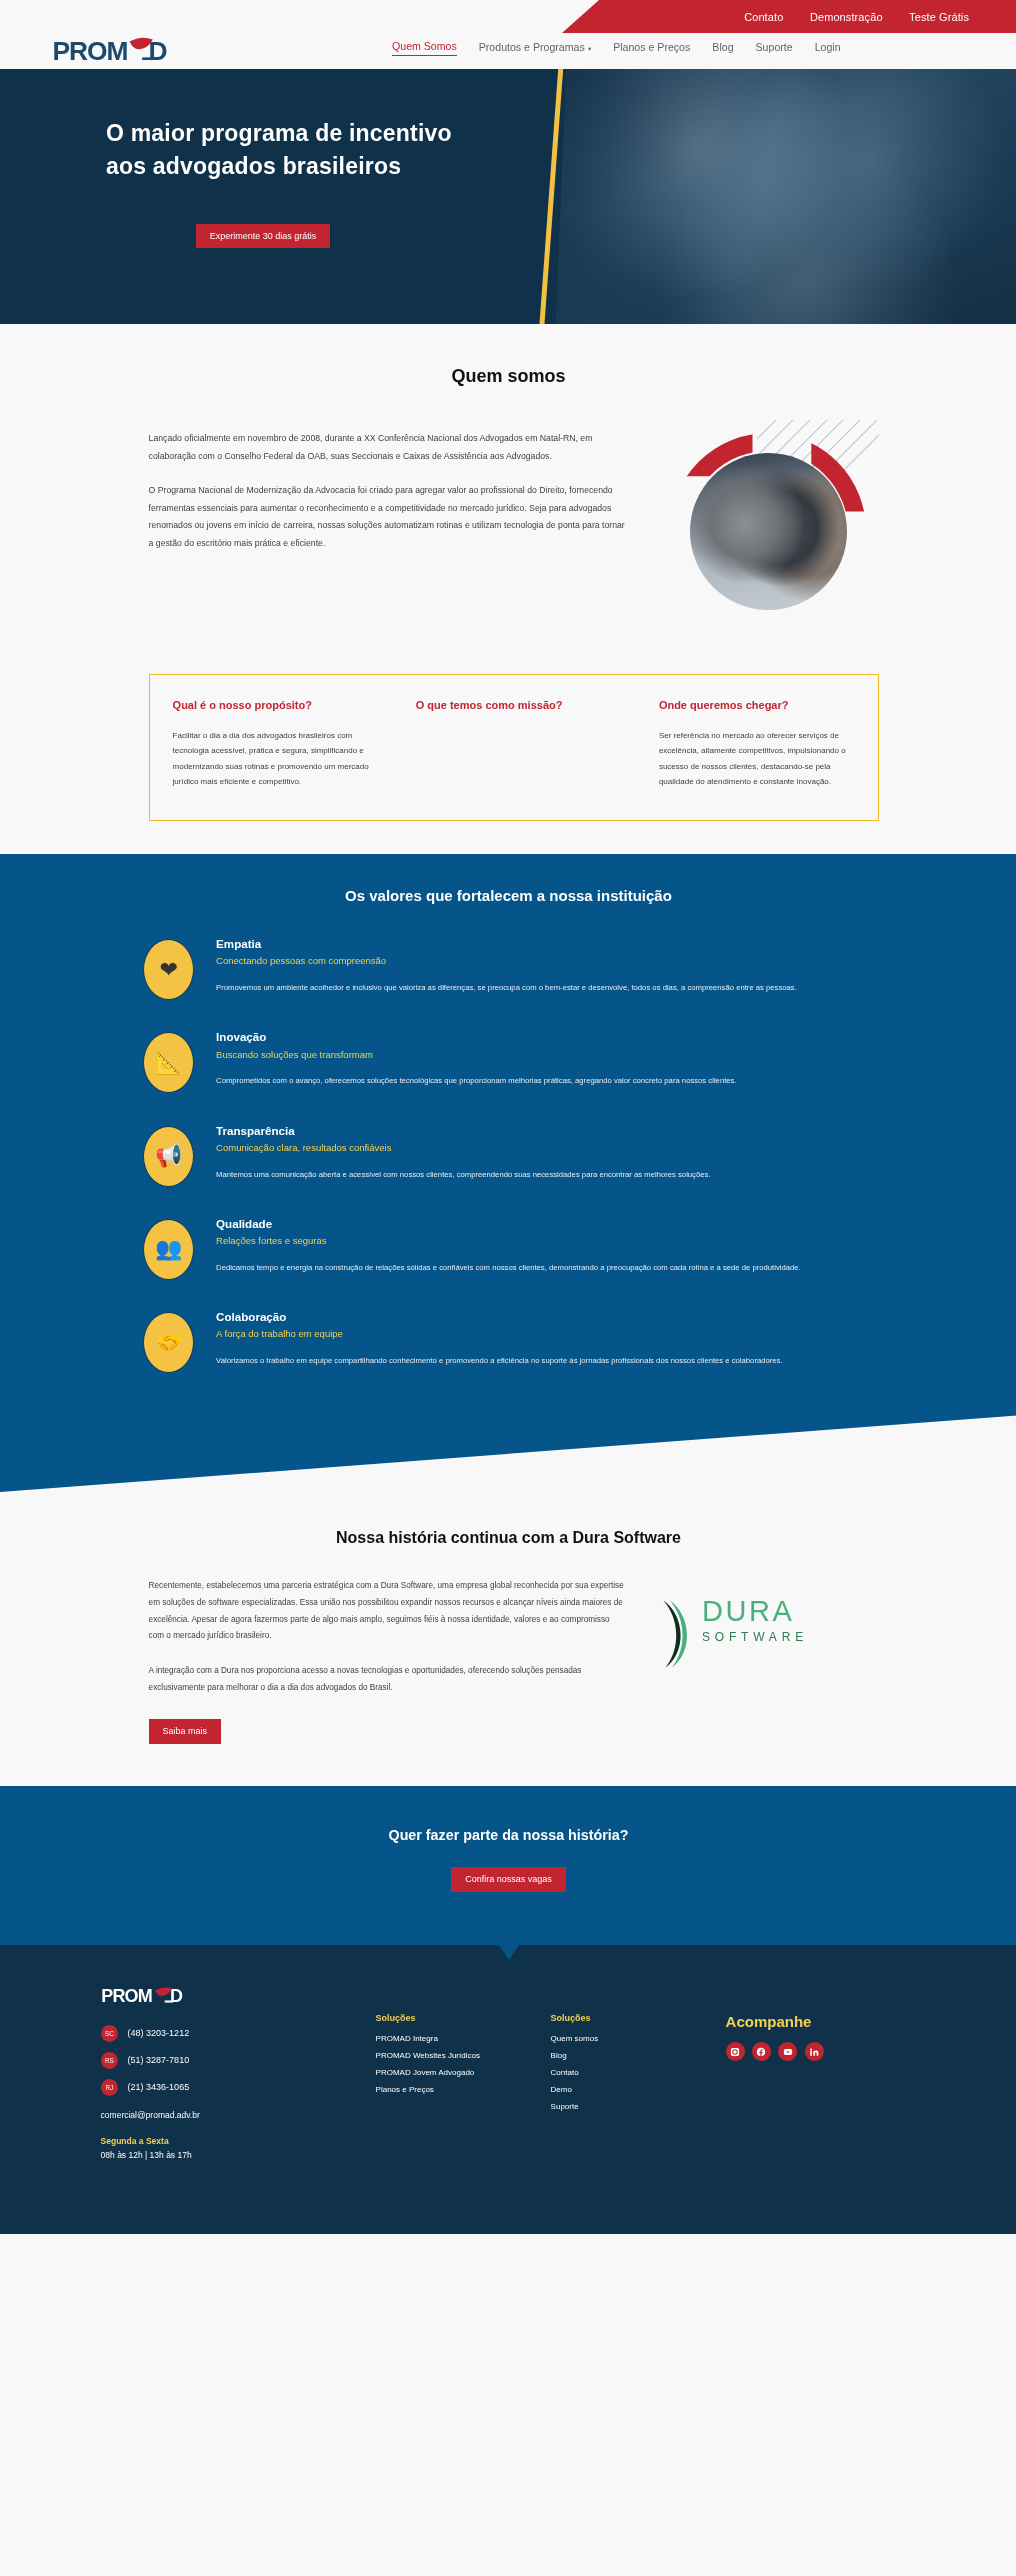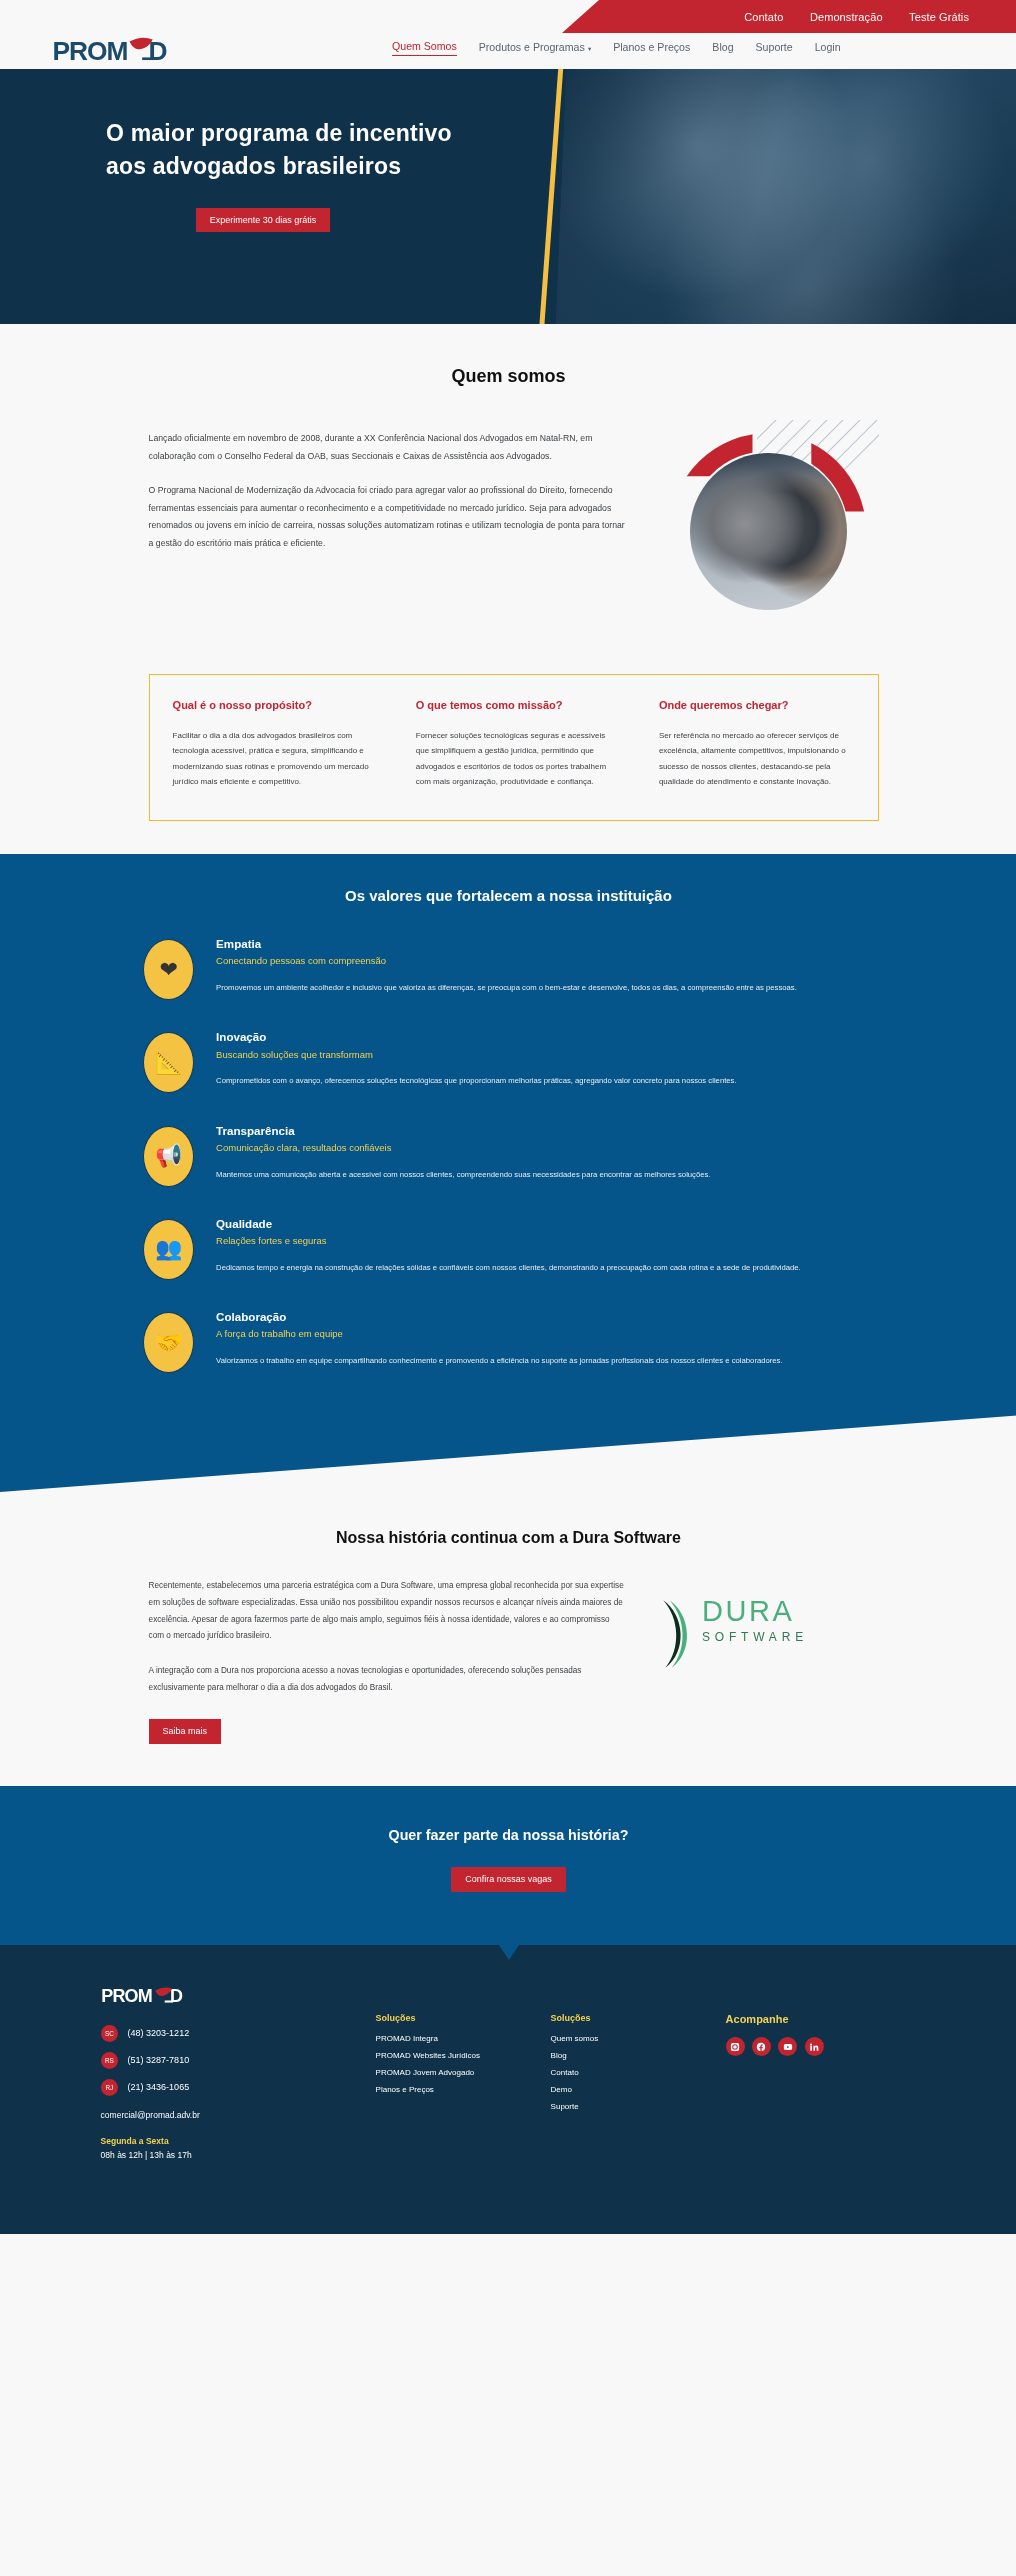--- a/index.html
+++ b/index.html
@@ -120,21 +120,21 @@
     display: inline-block;
     background: #c22430;
     color: #ffffff;
     font-size: 9px;
     padding: 7.4px 13.8px;
     text-decoration: none;
     border: none;
     cursor: pointer;
     font-family: inherit;
   }
-  .hero-btn { margin-top: 24px; margin-left: 90px; }
+  .hero-btn { margin-top: 40px; margin-left: 90px; }
 
   
   .quem {
     background: #f8f8f8;
     padding: 42px 0 0 0;
     position: relative;
   }
   .quem h2 {
     text-align: center;
     font-size: 18px;
@@ -408,21 +408,21 @@
   .f-col a {
     display: block;
     color: #ffffff;
     font-size: 8px;
     text-decoration: none;
     margin-bottom: 8px;
   }
   .f-social { padding-top: 30px; }
   .f-social h4 {
     color: #f5d24e;
-    font-size: 11px;
+    font-size: 15px;
     font-weight: bold;
     margin-bottom: 12.7px;
   }
   .social-row { display: flex; gap: 7.4px; }
   .social-btn {
     width: 19px; height: 19px;
     border-radius: 50%;
     background: #c22430;
     display: flex;
     align-items: center;
@@ -498,21 +498,20 @@
     </div>
 
     <div class="pmv-wrap">
       <div class="pmv">
         <div class="pmv-col">
           <h3>Qual é o nosso propósito?</h3>
           <p>Facilitar o dia a dia dos advogados brasileiros com tecnologia acessível, prática e segura, simplificando e modernizando suas rotinas e promovendo um mercado jurídico mais eficiente e competitivo.</p>
         </div>
         <div class="pmv-col">
           <h3>O que temos como missão?</h3>
-          <p>Fornecer soluções tecnológicas seguras e acessíveis que simplifiquem a gestão jurídica, permitindo que advogados e escritórios de todos os portes trabalhem com mais organização, produtividade e confiança.</p>
         </div>
         <div class="pmv-col">
           <h3>Onde queremos chegar?</h3>
           <p>Ser referência no mercado ao oferecer serviços de excelência, altamente competitivos, impulsionando o sucesso de nossos clientes, destacando-se pela qualidade do atendimento e constante inovação.</p>
         </div>
       </div>
     </div>
   </section>
 
   <section class="values">

